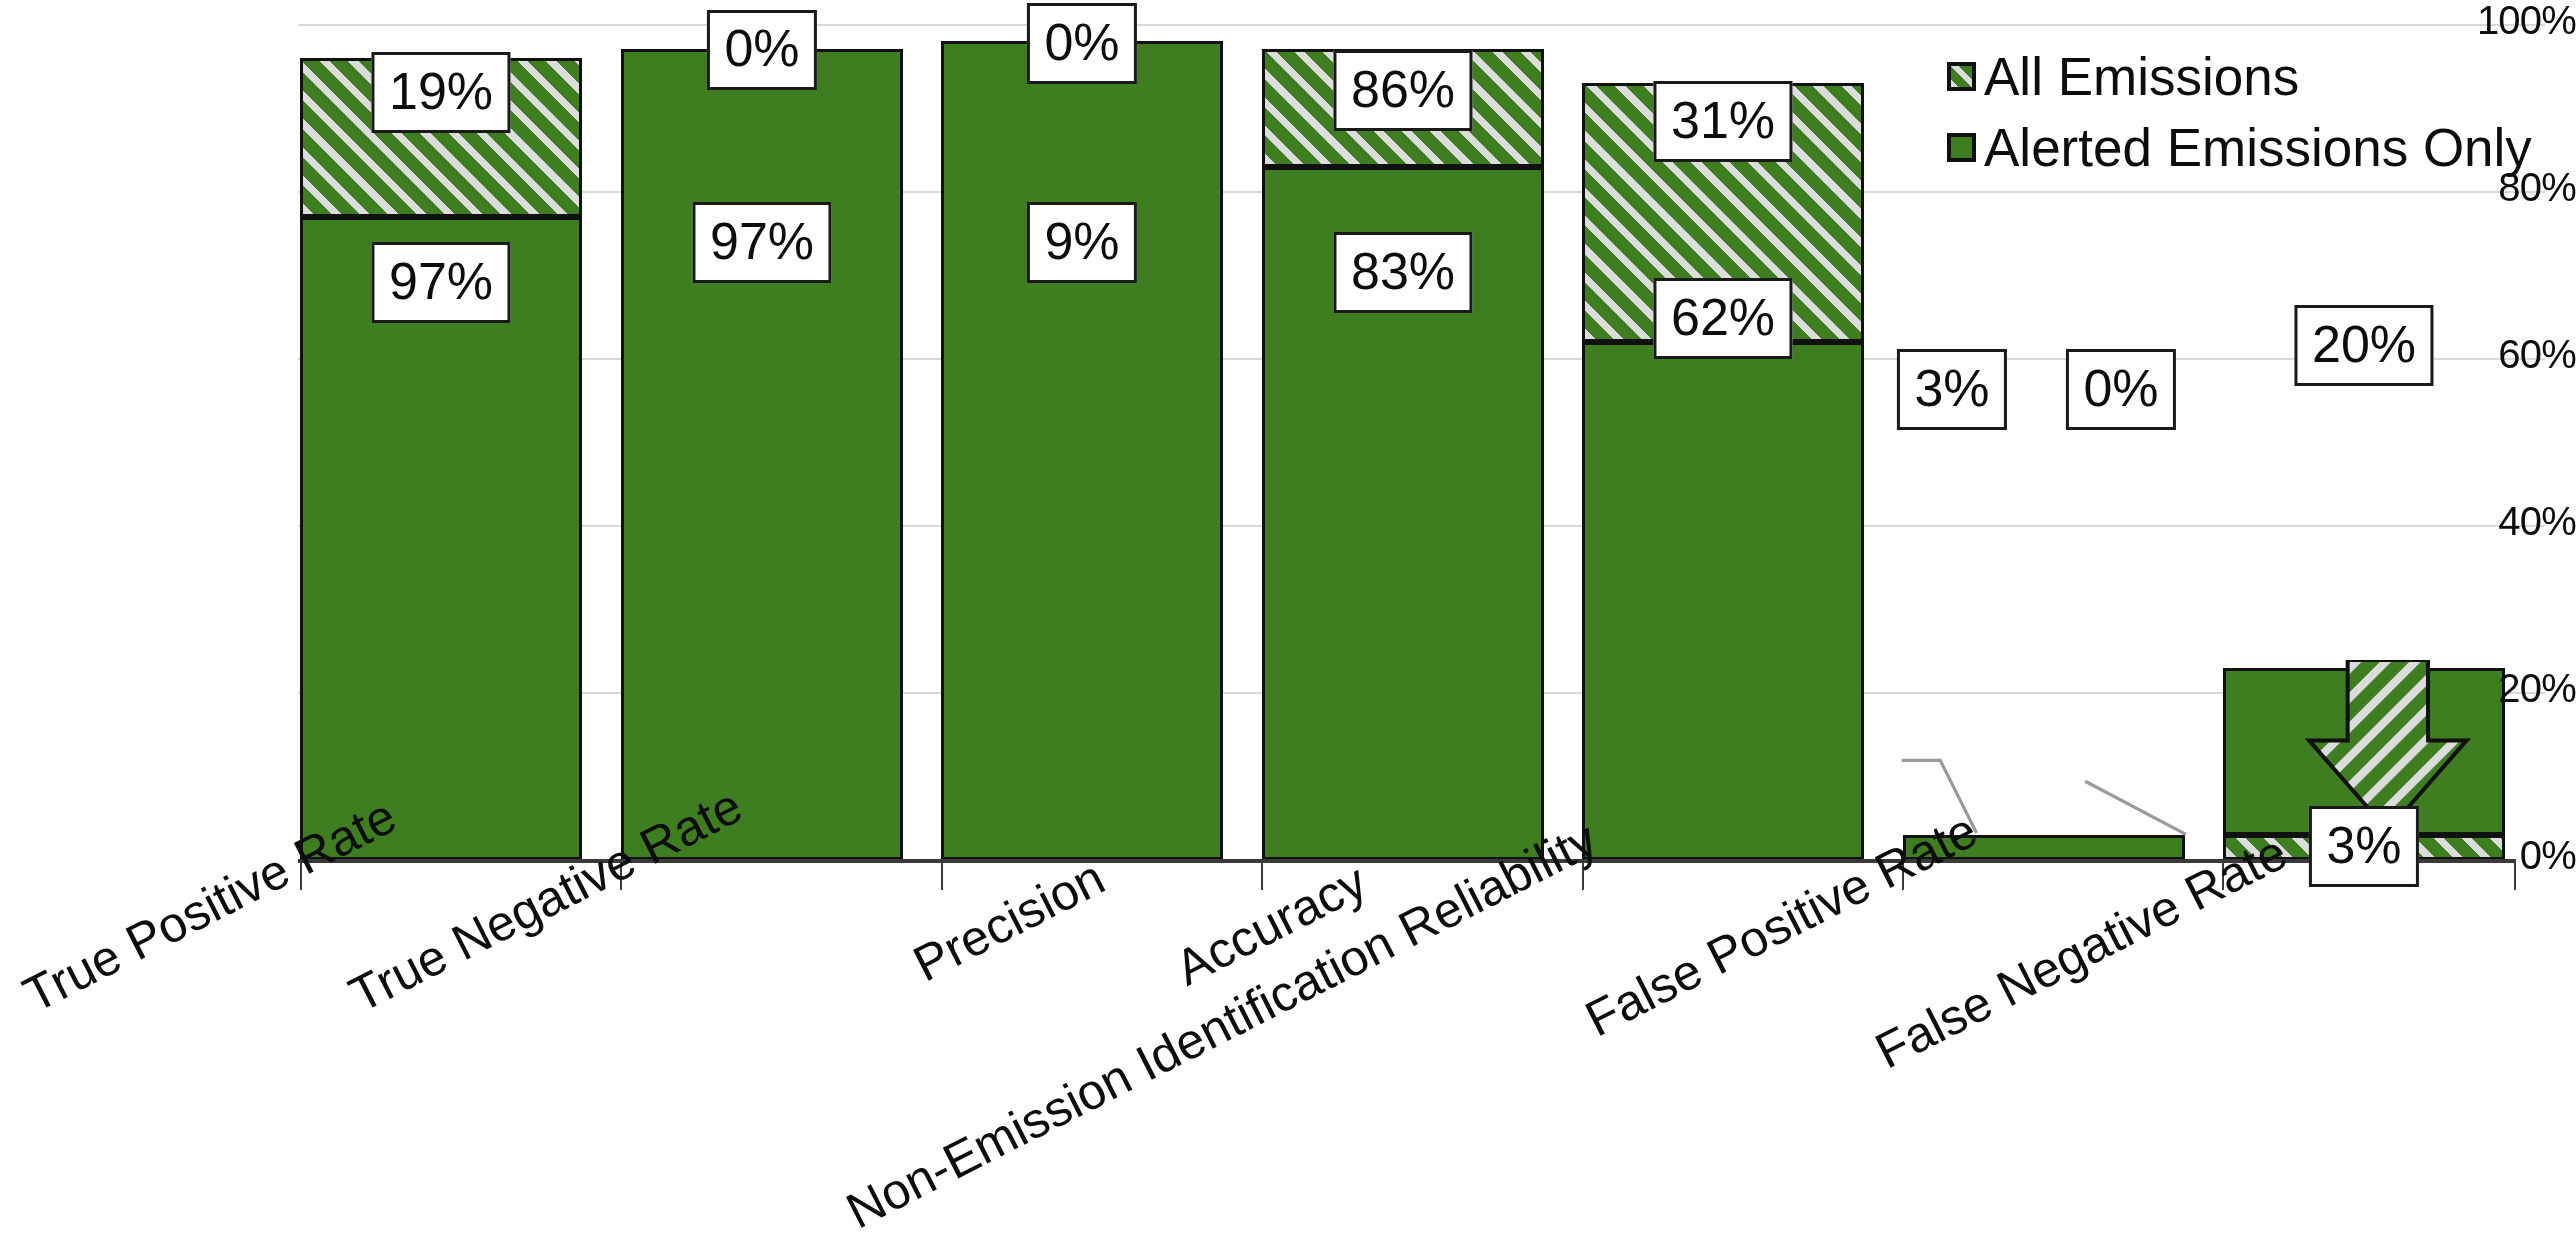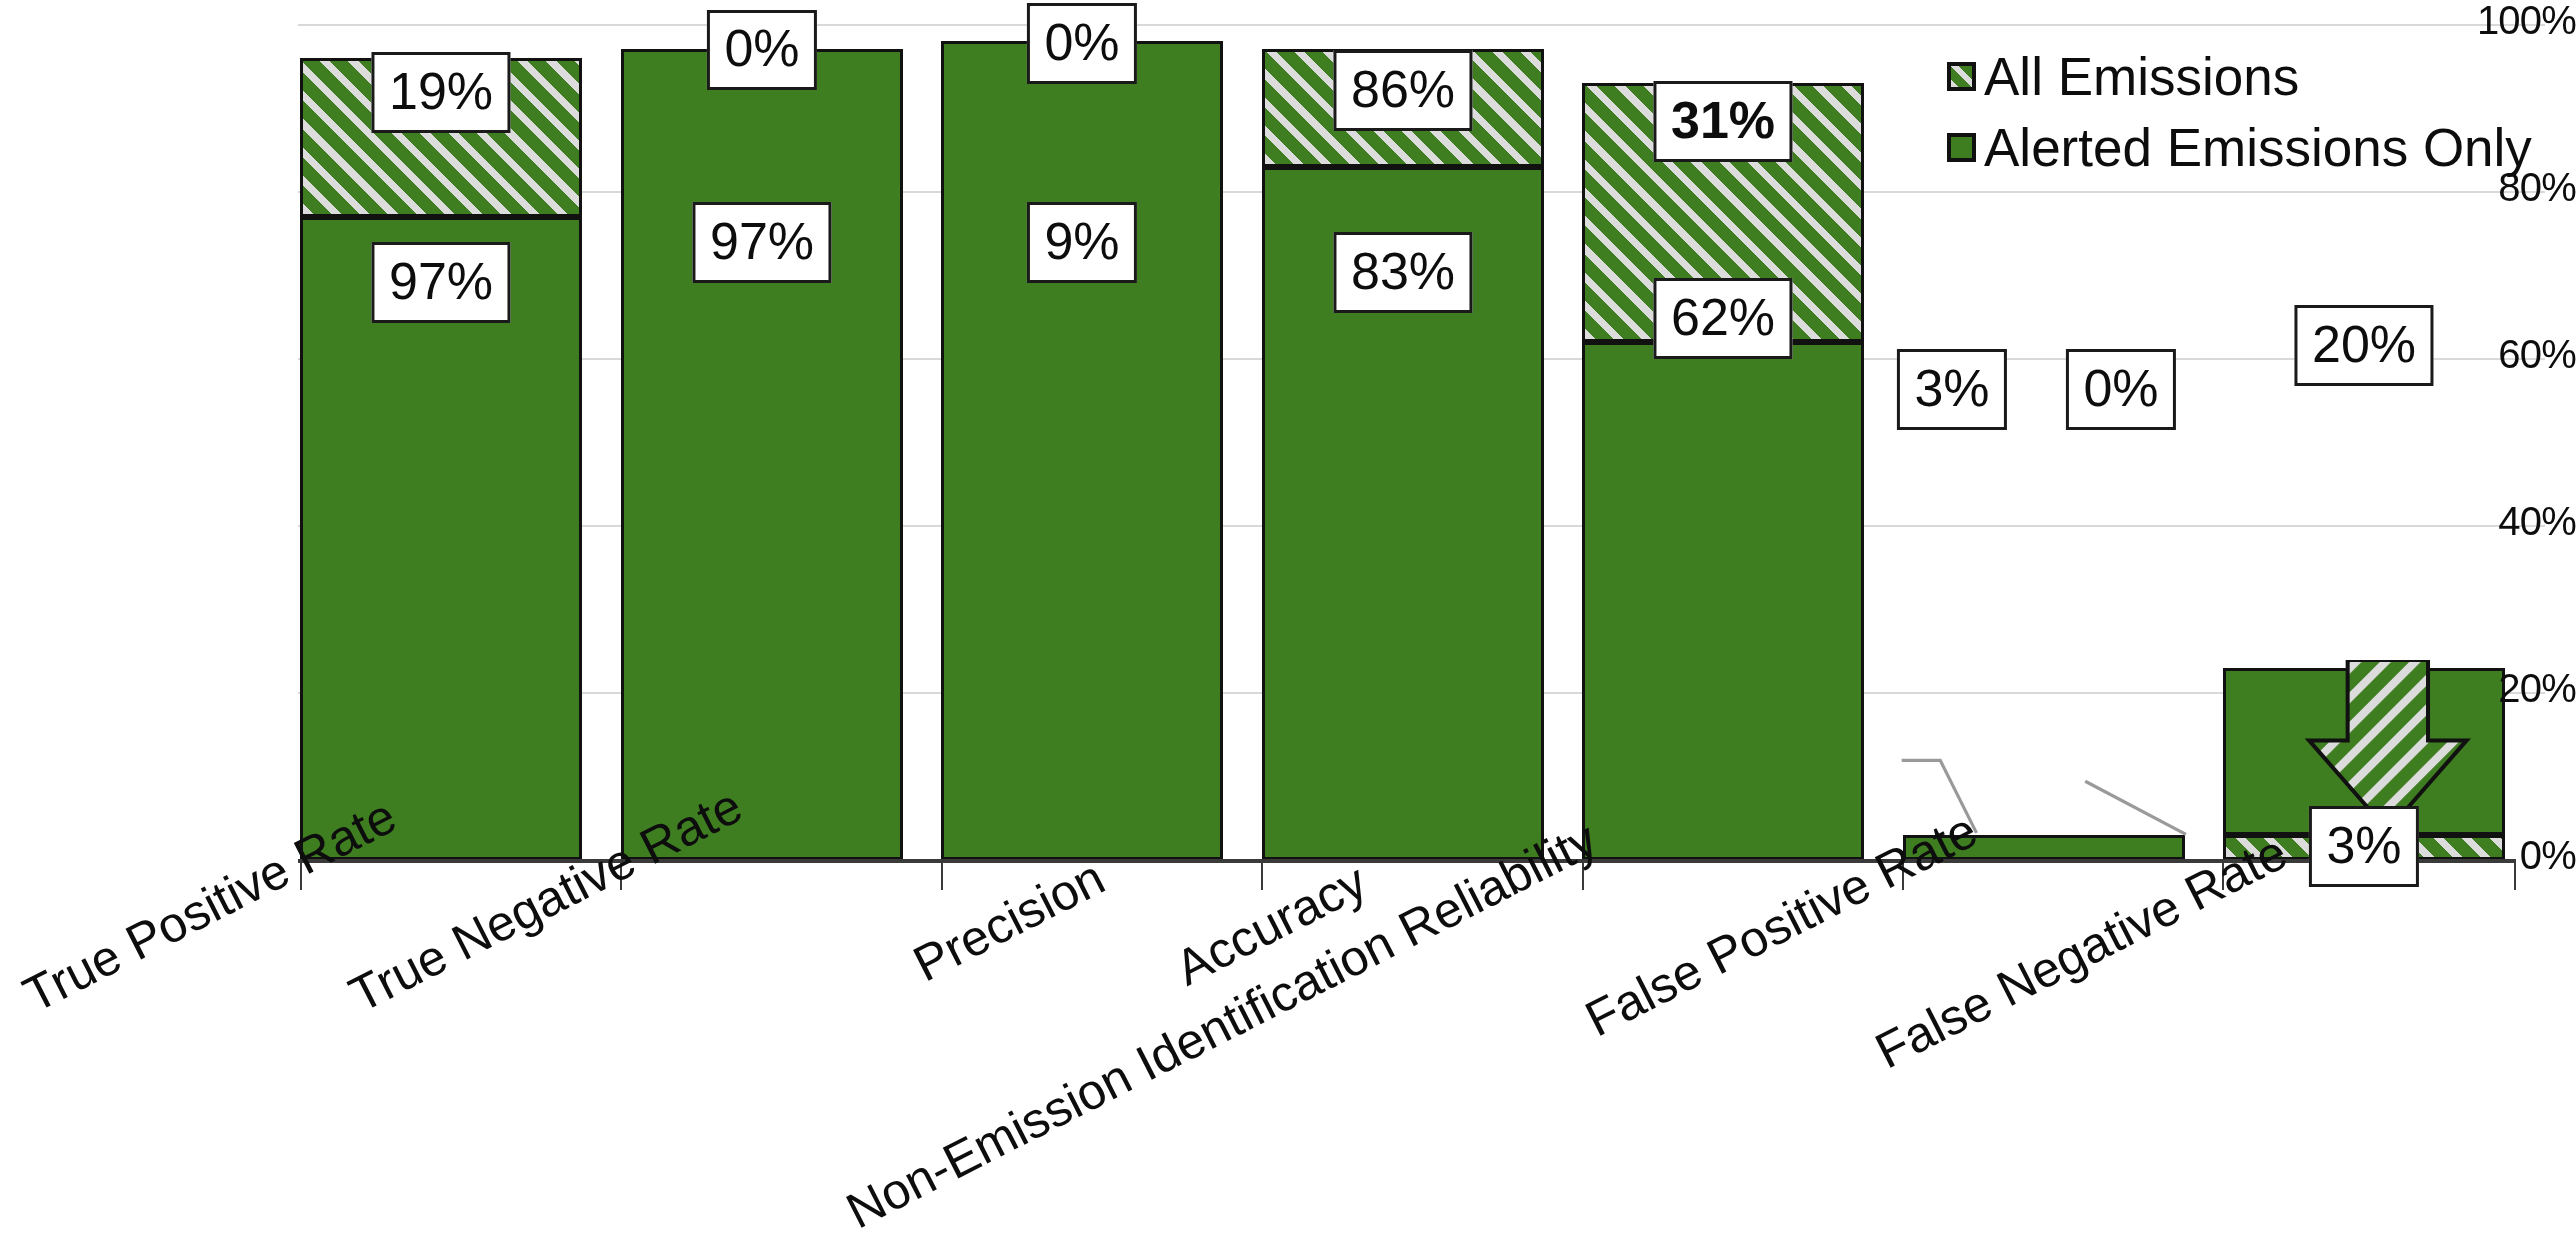--- a/index.html
+++ b/index.html
@@ -183,21 +183,21 @@
 
   <div class="dlabel" style="left:762px;top:9.7px;">0%</div>
   <div class="dlabel" style="left:762px;top:202px;">97%</div>
 
   <div class="dlabel" style="left:1082px;top:3.2px;">0%</div>
   <div class="dlabel" style="left:1082px;top:202px;">9%</div>
 
   <div class="dlabel" style="left:1403px;top:50px;">86%</div>
   <div class="dlabel" style="left:1403px;top:232px;">83%</div>
 
-  <div class="dlabel" style="left:1723px;top:81px;font-weight:bold;">31%</div>
+  <div class="dlabel" style="left:1723px;top:81px;">31%</div>
   <div class="dlabel" style="left:1723px;top:278px;">62%</div>
 
   <div class="dlabel" style="left:1952px;top:349px;">3%</div>
   <div class="dlabel" style="left:2121px;top:349px;">0%</div>
 
   <div class="dlabel" style="left:2364px;top:305px;">20%</div>
   <div class="dlabel" style="left:2364px;top:806px;">3%</div>
 
   <div class="xlabel" style="left:16px;top:976px;">True Positive Rate</div>
   <div class="xlabel" style="left:342px;top:976px;">True Negative Rate</div>

